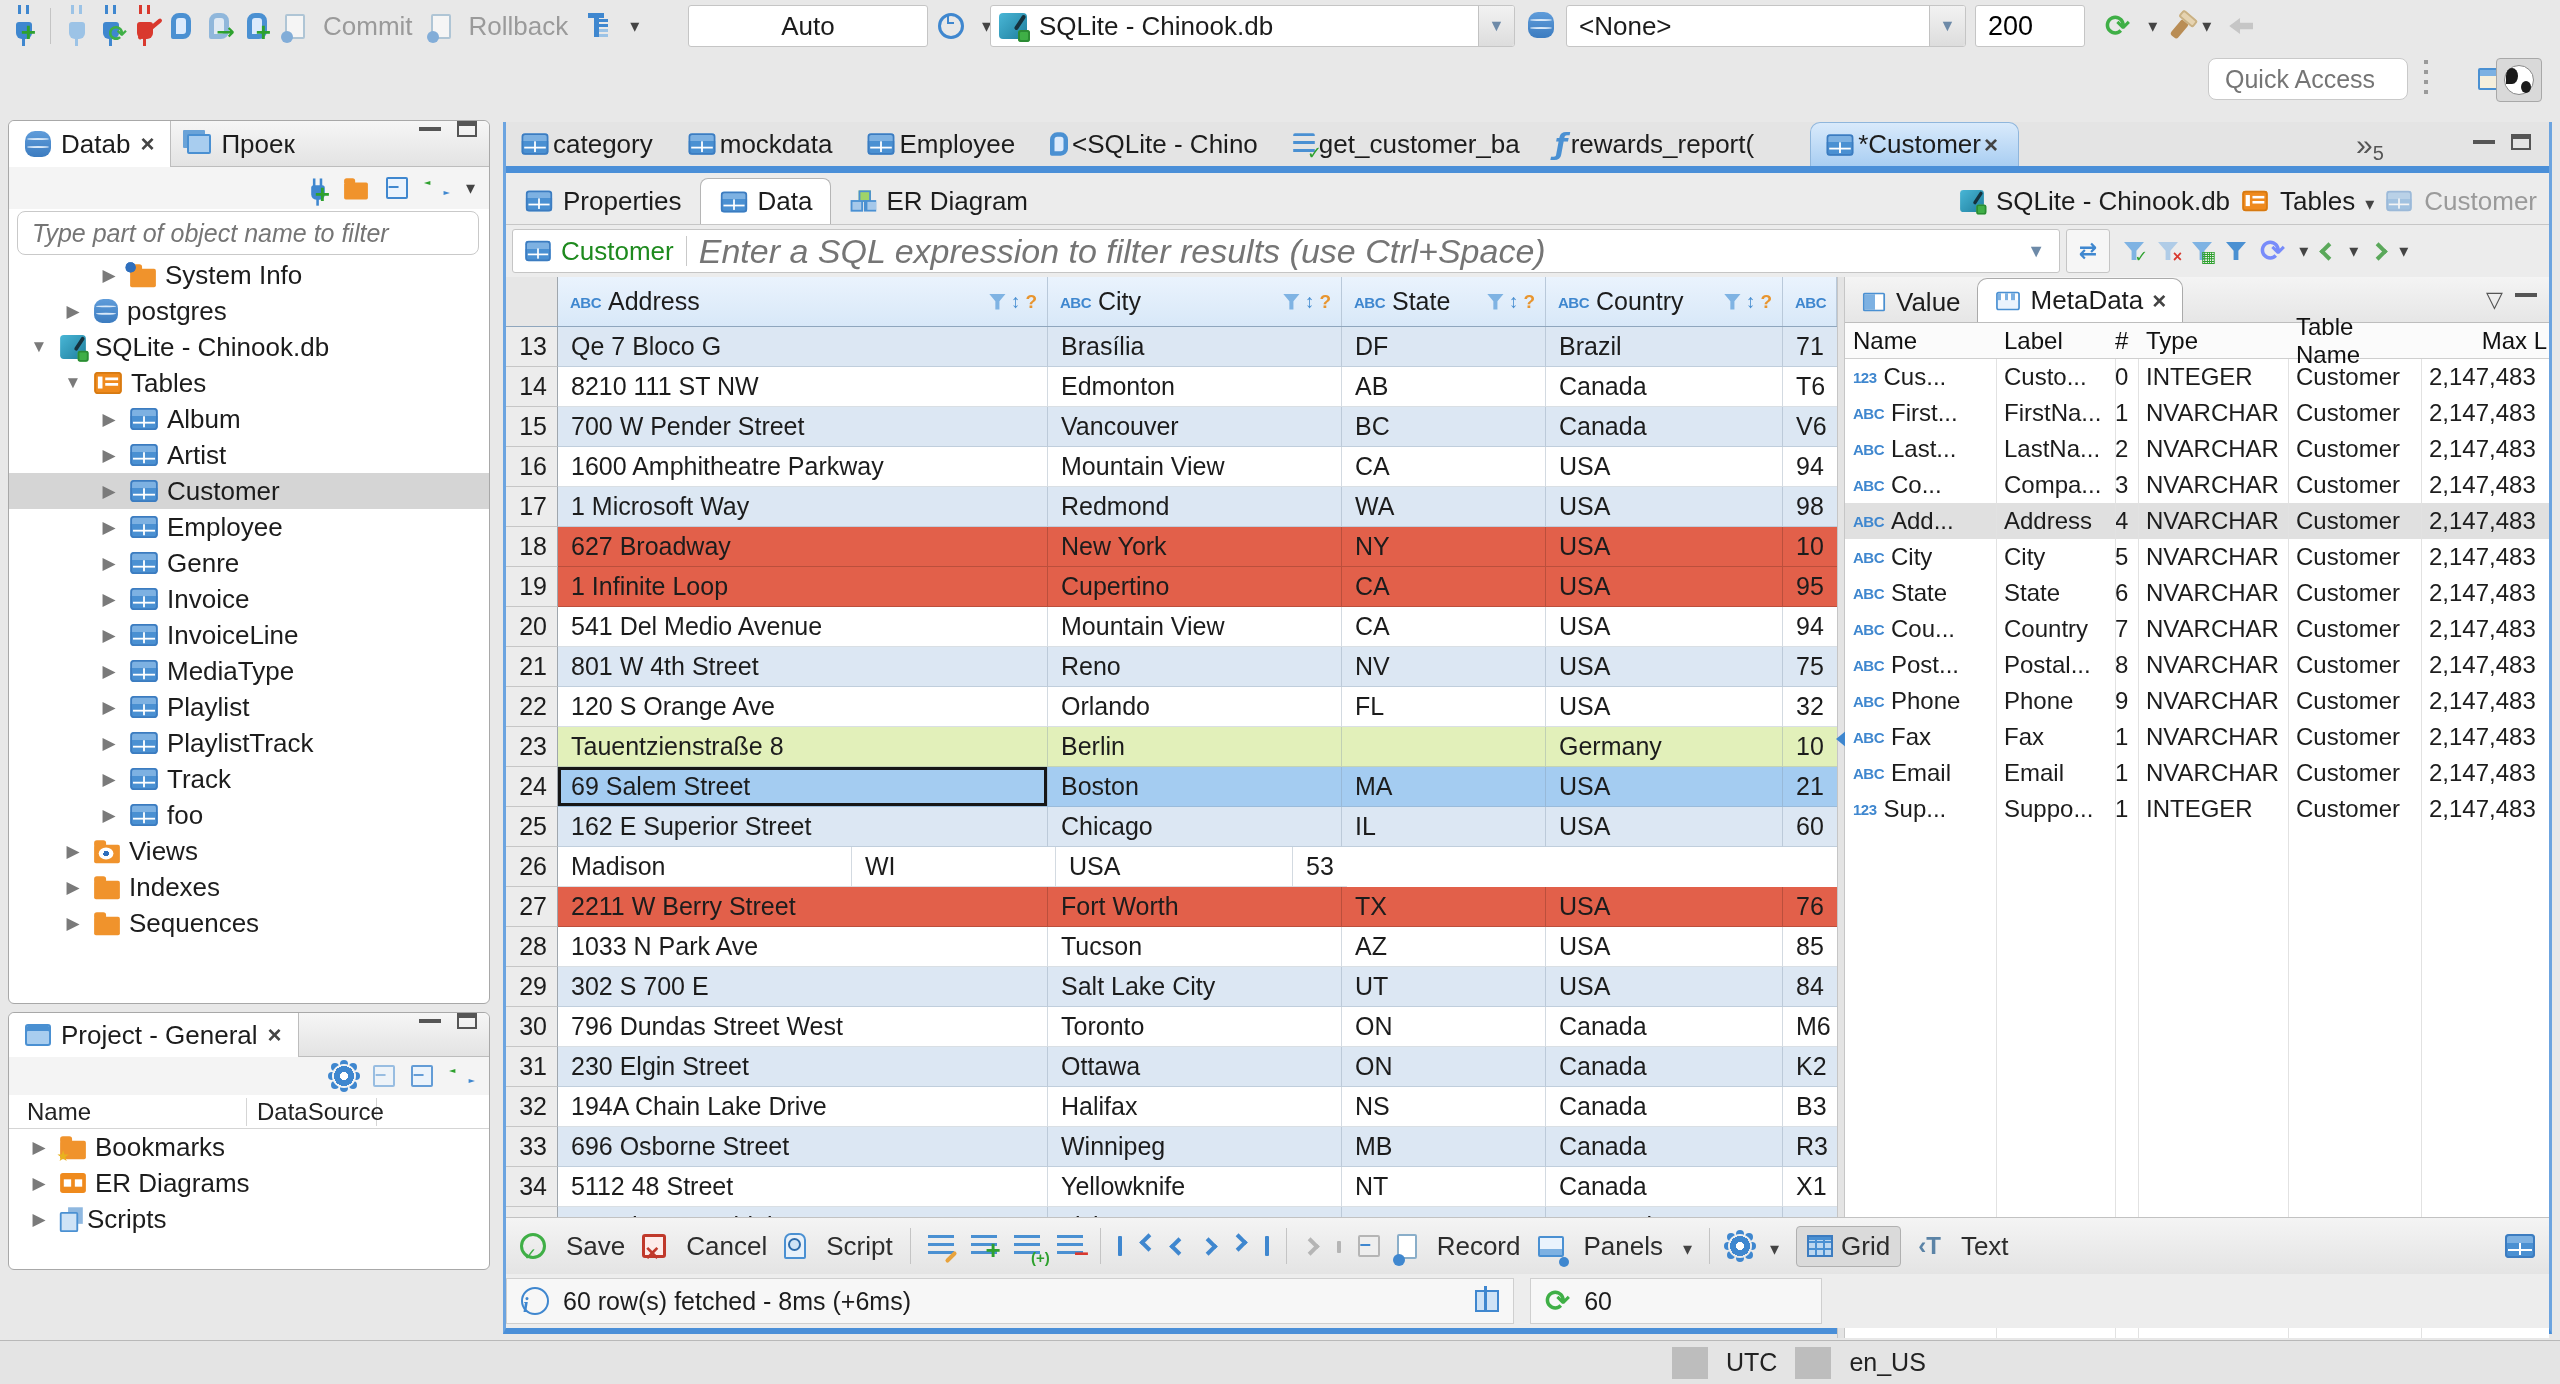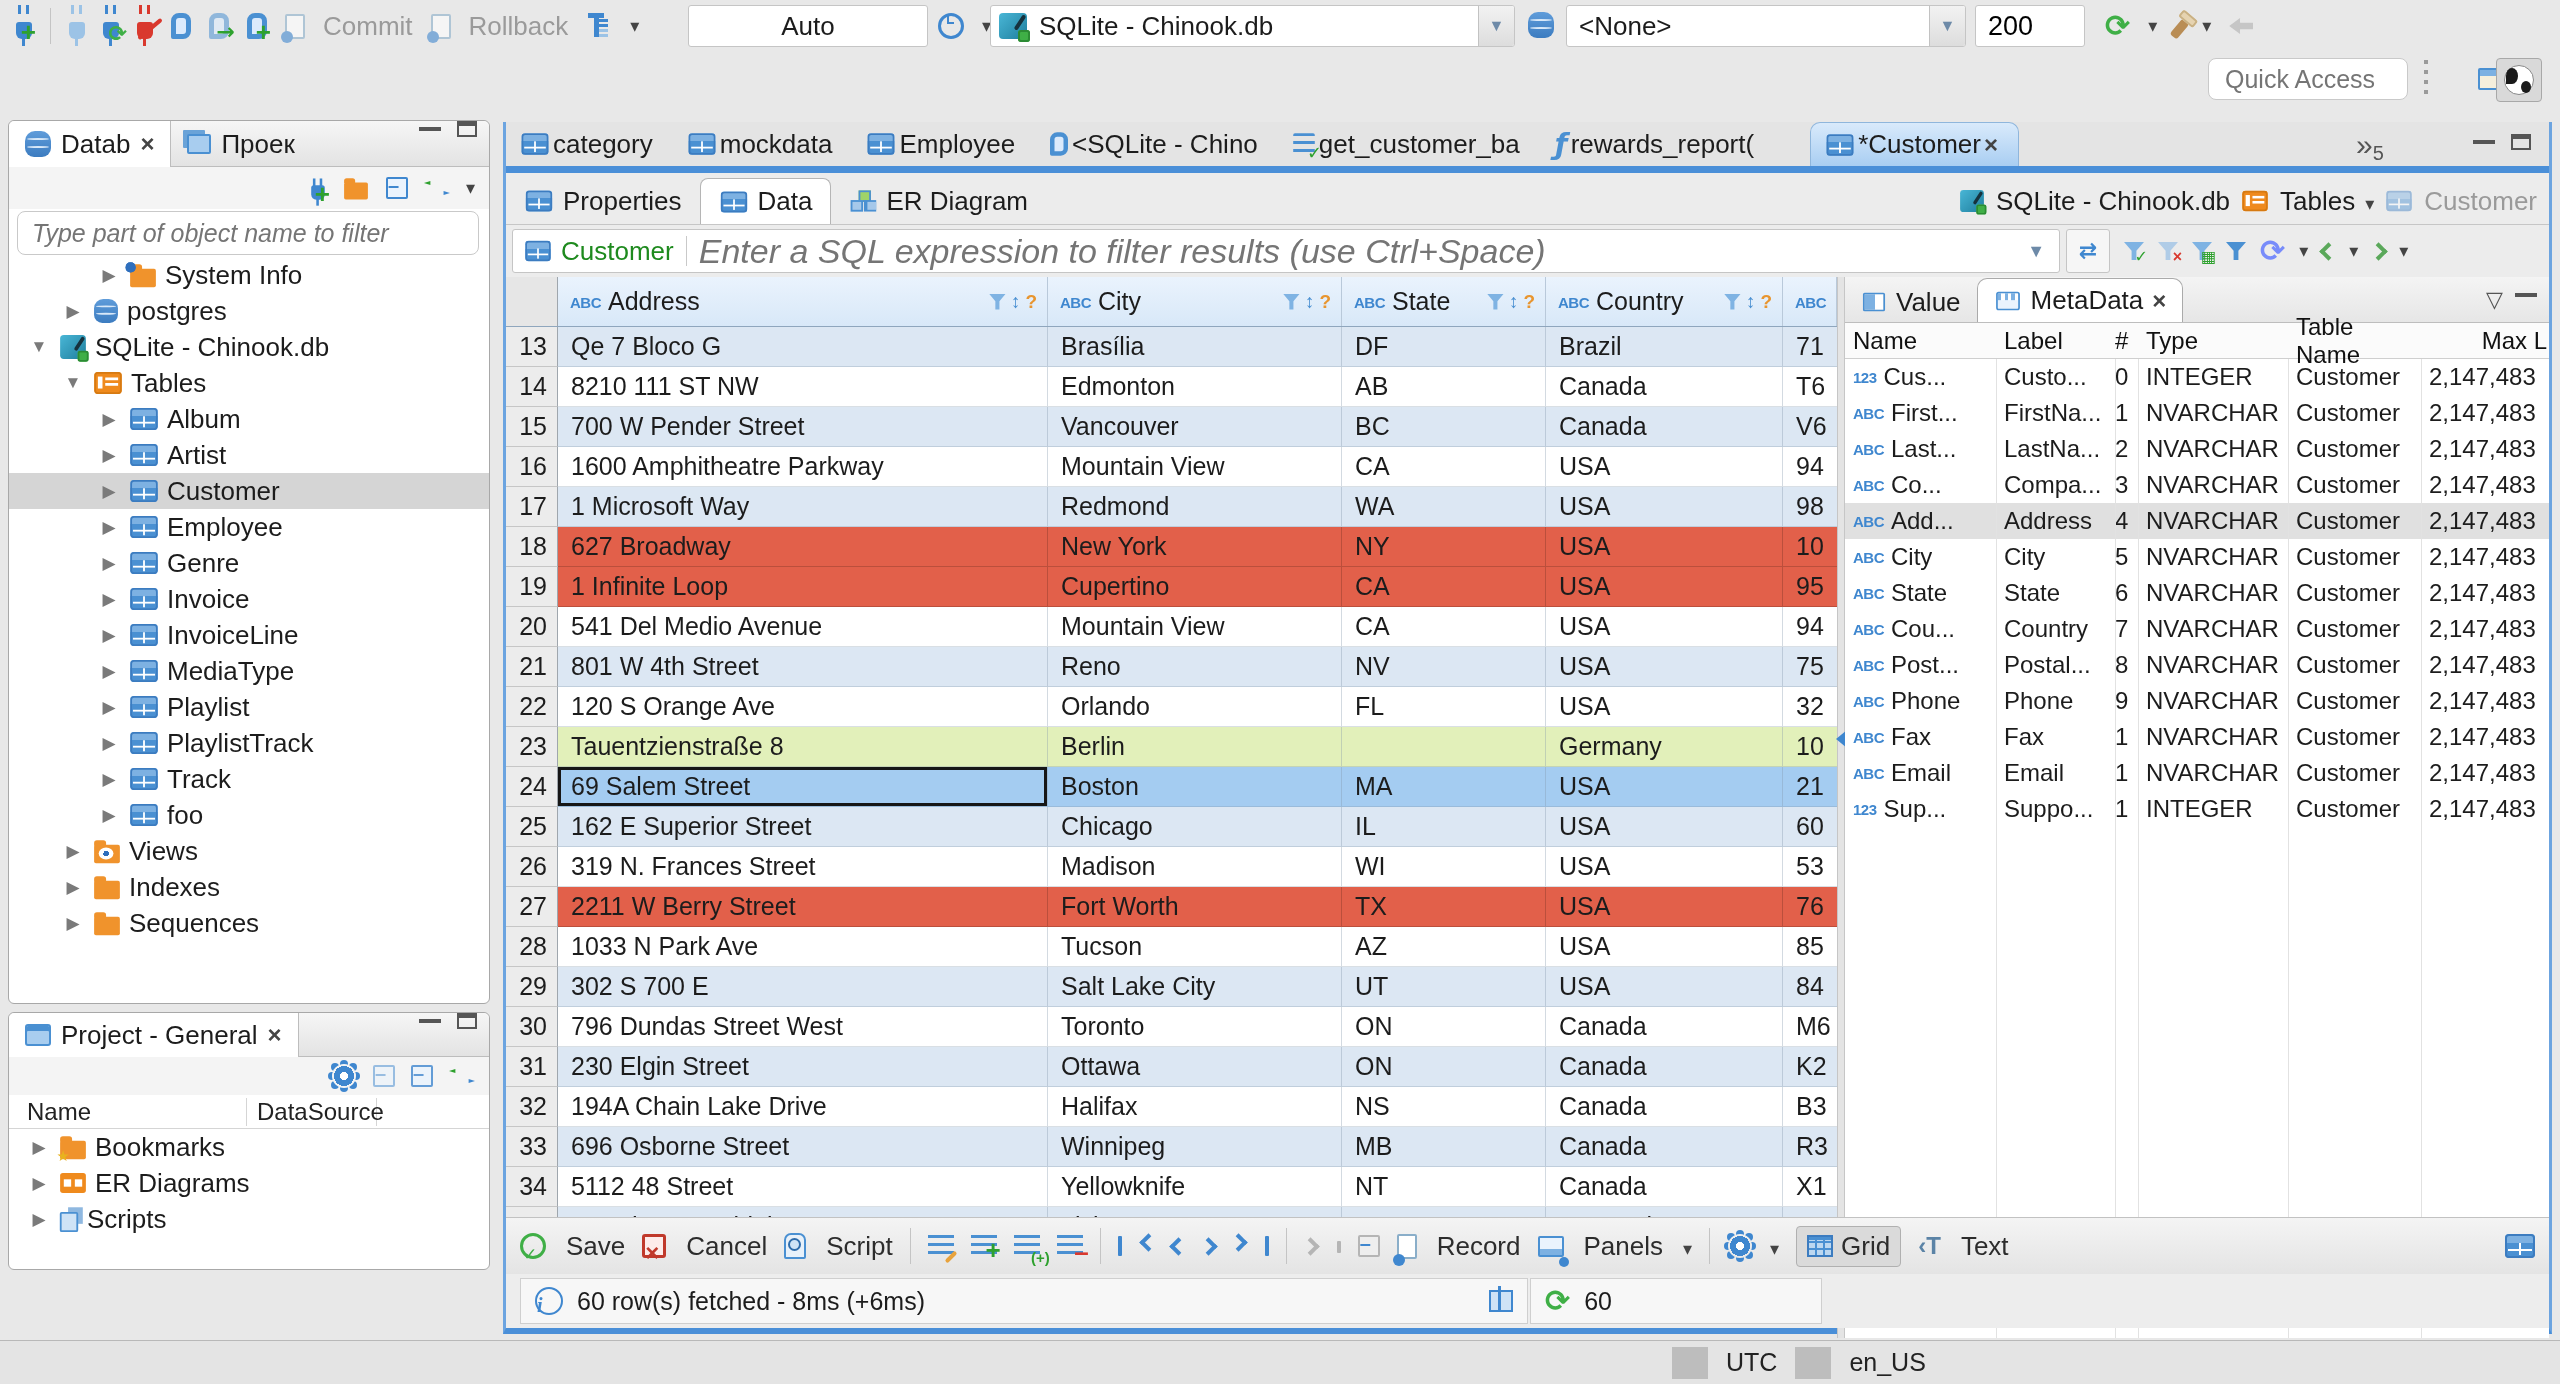--- a/index.html
+++ b/index.html
@@ -835,21 +835,20 @@
           <div class="cell c-num">25</div>
           <div class="cell c-address">162 E Superior Street</div>
           <div class="cell c-city">Chicago</div>
           <div class="cell c-state">IL</div>
           <div class="cell c-country">USA</div>
           <div class="cell c-postal">60</div>
         </div>
 
         <div class="grow">
           <div class="cell c-num">26</div>
-          <div class="cell c-address">319 N. Frances Street</div>
           <div class="cell c-city">Madison</div>
           <div class="cell c-state">WI</div>
           <div class="cell c-country">USA</div>
           <div class="cell c-postal">53</div>
         </div>
 
         <div class="grow red">
           <div class="cell c-num">27</div>
           <div class="cell c-address">2211 W Berry Street</div>
           <div class="cell c-city">Fort Worth</div>
@@ -1205,21 +1204,21 @@
       <span class="grp">
           <span class="ic i-textv"></span>
           <span>Text</span>
         </span>
       <span class="ic" style="margin-left:auto">
           <span class="i-table"></span>
         </span>
     </div>
 
     <div id="rstatus">
-      <div class="sbox" style="left:14px;width:1008px">
+      <div class="sbox" style="left:0;width:1008px">
         <span class="ic">
             <span class="i-info"></span>
           </span>
         <span>60 row(s) fetched - 8ms (+6ms)</span>
         <span class="ic" style="margin-left:auto">
             <span class="i-colfit"></span>
           </span>
       </div>
       <div class="sbox" style="left:1024px;width:292px">
         <span class="ic">

